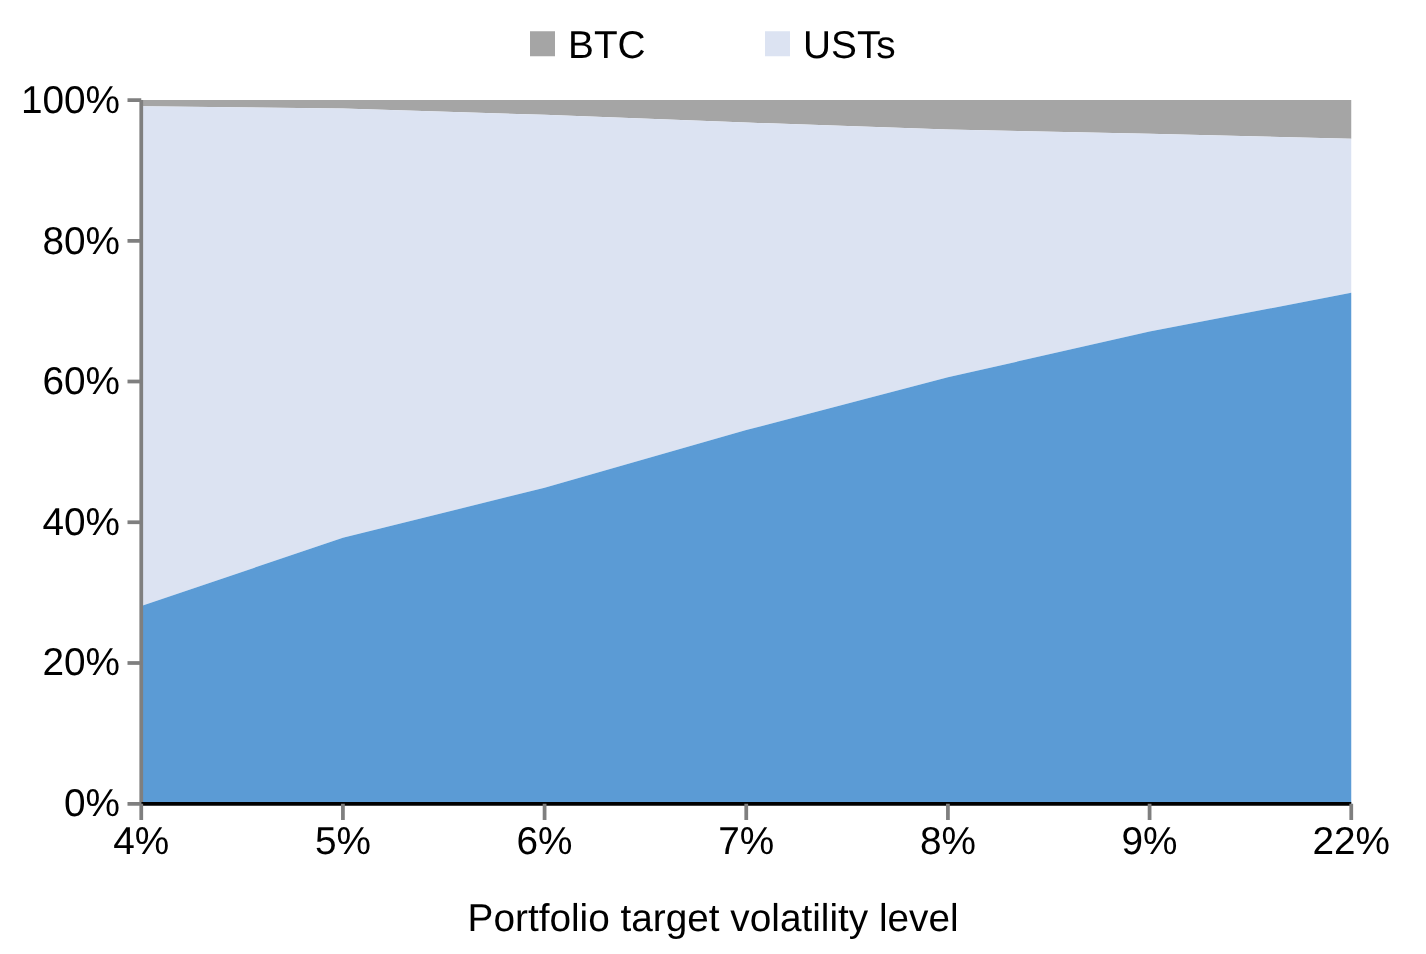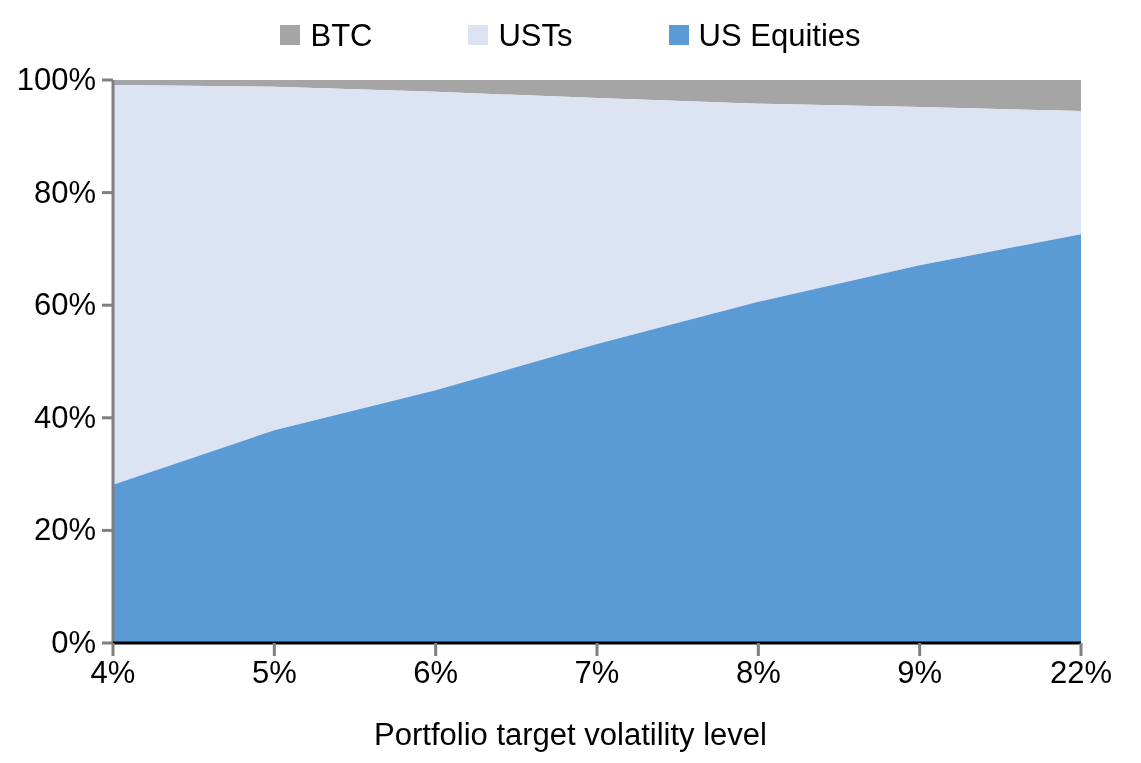--- a/index.html
+++ b/index.html
@@ -113,24 +113,20 @@
 
   <div id="legend">
     <div class="legend-item">
       <span class="legend-swatch" style="background:#A5A5A5;"></span>
       <span class="legend-label">BTC</span>
     </div>
     <div class="legend-item">
       <span class="legend-swatch" style="background:#DCE3F2;"></span>
       <span class="legend-label">USTs</span>
     </div>
-    <div class="legend-item">
-      <span class="legend-swatch" style="background:#5B9BD5;"></span>
-      <span class="legend-label">US Equities</span>
-    </div>
   </div>
 
   <div id="plot-wrap">
     <svg id="plot-svg" width="1141" height="763" viewBox="0 0 1141 763">
       <g>
         <polygon id="area-btc" fill="#A5A5A5" points="113,68 274.3333333333333,68 435.66666666666663,68 597,68 758.3333333333333,68 919.6666666666667,68 1081,68 1081,98.96500000000003 919.6666666666667,95.024 758.3333333333333,91.64600000000007 597,86.01599999999996 435.66666666666663,79.82299999999998 274.3333333333333,74.75599999999997 113,73.06700000000001"></polygon>
         <polygon id="area-usts" fill="#DCE3F2" points="113,73.06700000000001 274.3333333333333,74.75599999999997 435.66666666666663,79.82299999999998 597,86.01599999999996 758.3333333333333,91.64600000000007 919.6666666666667,95.024 1081,98.96500000000003 1081,222.262 919.6666666666667,253.22700000000003 758.3333333333333,289.822 597,332.04699999999997 435.66666666666663,378.21299999999997 274.3333333333333,418.18600000000004 113,472.797"></polygon>
         <polygon id="area-us-equities" fill="#5B9BD5" points="113,472.797 274.3333333333333,418.18600000000004 435.66666666666663,378.21299999999997 597,332.04699999999997 758.3333333333333,289.822 919.6666666666667,253.22700000000003 1081,222.262 1081,631 919.6666666666667,631 758.3333333333333,631 597,631 435.66666666666663,631 274.3333333333333,631 113,631"></polygon>
       </g>
       <g id="axis-lines">

